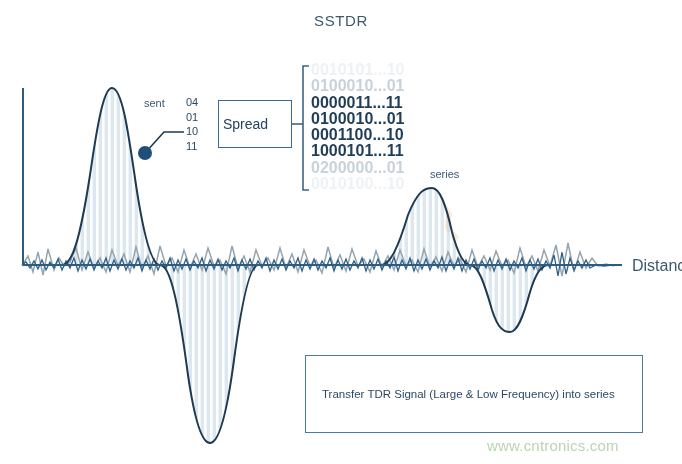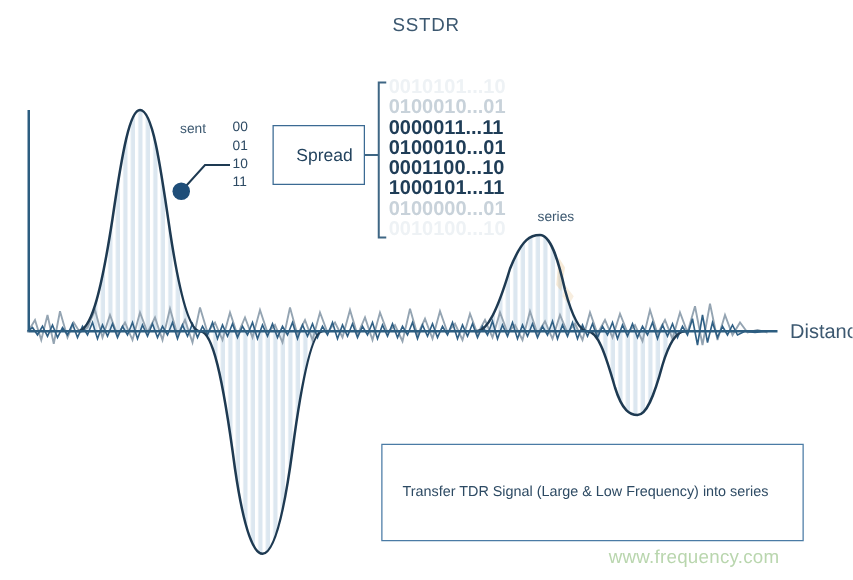--- a/index.html
+++ b/index.html
@@ -64,21 +64,21 @@
   .ss-box {
     position: absolute;
     left: 218px; top: 100px;
     width: 74px; height: 48px;
     border: 1.4px solid #3b6a93;
     background: #ffffff;
     box-sizing: border-box;
     display: flex;
     flex-direction: column;
     justify-content: center;
-    padding-left: 18px;
+    padding-left: 4px;
   }
   .ss-box span {
     font-size: 14px;
     line-height: 19px;
     color: #23435e;
     white-space: nowrap;
   }
   .seq {
     position: absolute;
     left: 311px; top: 62px;
@@ -238,40 +238,40 @@
     </g>
   </svg>
 
   <div class="ttl">SSTDR</div>
 
   <div class="lbl-sent">sent</div>
   <div class="lbl-reflect">series</div>
   <div class="lbl-distance">Distance</div>
 
   <div class="bits">
-    <div>00</div>
+    <div>04</div>
     <div>01</div>
     <div>10</div>
     <div>11</div>
   </div>
 
   <div class="ss-box">
     <span>Spread</span>
   </div>
 
   <div class="seq">
     <div class="faint3">0010101...10</div>
     <div class="faint1">0100010...01</div>
     <div>0000011...11</div>
     <div>0100010...01</div>
     <div>0001100...10</div>
     <div>1000101...11</div>
-    <div class="faint1">0100000...01</div>
+    <div class="faint1">0200000...01</div>
     <div class="faint3">0010100...10</div>
   </div>
 
   <div class="cap-box">
     <span>Transfer TDR Signal (Large &amp; Low Frequency) into series</span>
   </div>
 
-  <div class="watermark">www.frequency.com</div>
+  <div class="watermark">www.cntronics.com</div>
 
 </div>
 
 </body></html>

